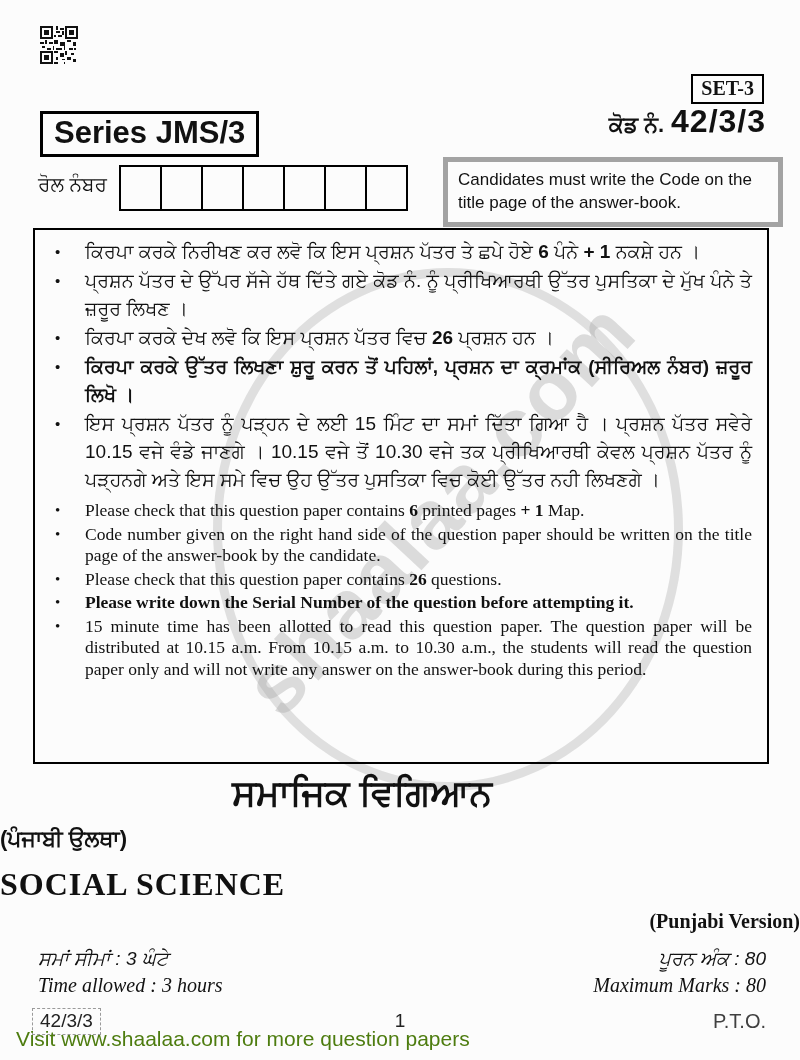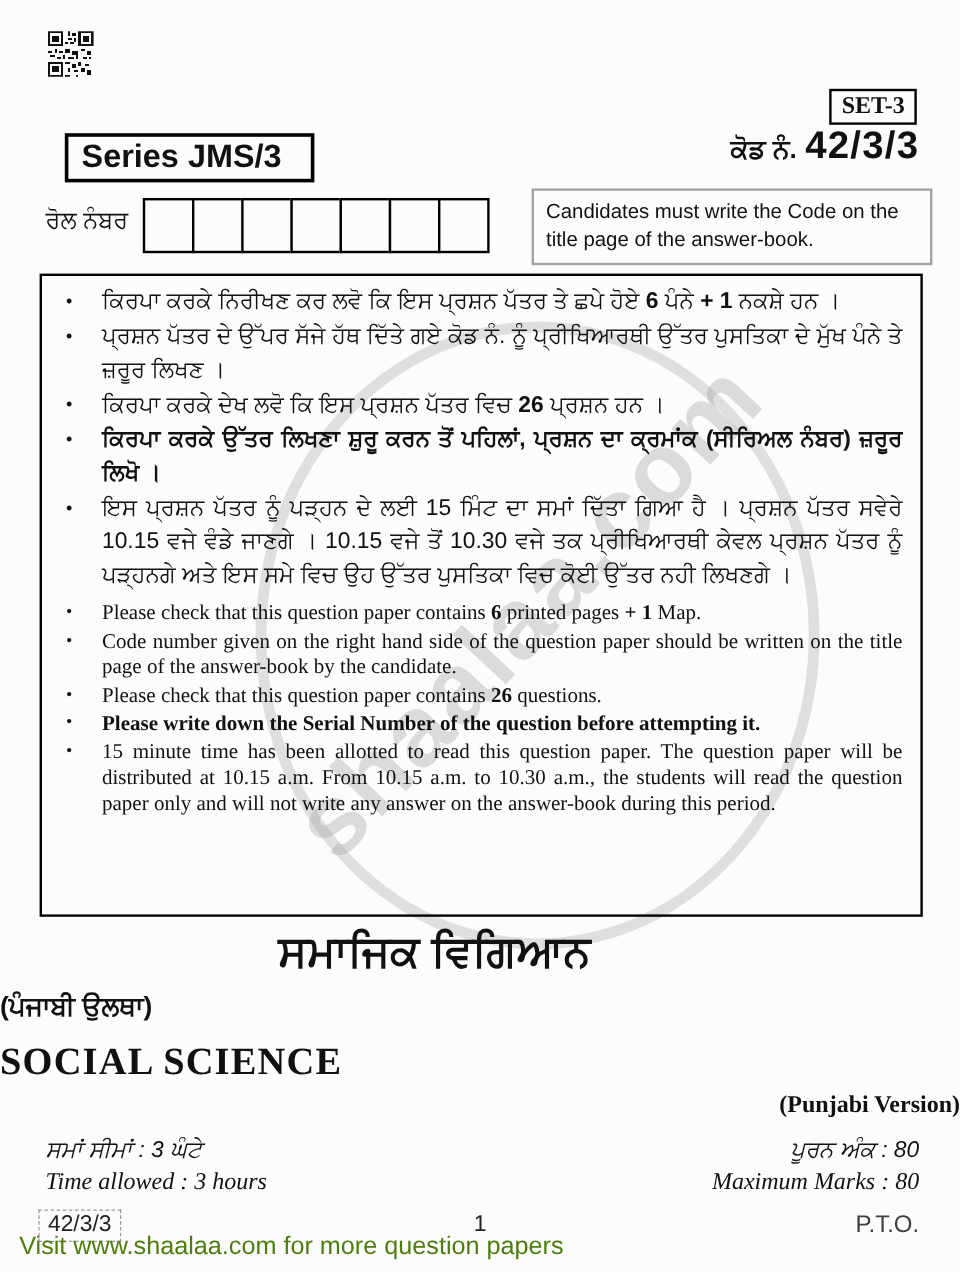--- a/index.html
+++ b/index.html
@@ -22,38 +22,38 @@
     transform:rotate(-47deg);letter-spacing:2px;
   }
   
   .qr{position:absolute;left:40px;top:26px;width:38px;height:38px;}
   .set-badge{
     position:absolute;right:36px;top:74px;border:2px solid #000;
     padding:1px 8px 2px 8px;font-weight:bold;font-size:20px;
     font-family:"Liberation Serif", serif;background:#fcfcfc;
   }
   .series-box{
-    position:absolute;left:54px;top:111px;border:3px solid #000;
-    padding:1px 24px 3px 11px;font-family:"Liberation Sans", sans-serif;
-    font-weight:bold;font-size:27px;
+    position:absolute;left:40px;top:111px;border:3px solid #000;
+    padding:1px 11px 3px 11px;font-family:"Liberation Sans", sans-serif;
+    font-weight:bold;font-size:31px;
   }
   .code-line{
     position:absolute;right:34px;top:103px;display:flex;align-items:baseline;gap:7px;
   }
   .code-label{font-size:22px;font-weight:bold;font-family:"Liberation Sans", sans-serif;}
   .code-value{font-size:32px;font-weight:bold;font-family:"Liberation Sans", sans-serif;letter-spacing:1px;}
   .roll-label{
     position:absolute;left:38px;top:173px;font-size:20px;
     font-family:"Liberation Sans", sans-serif;
   }
   .roll-boxes{position:absolute;left:119px;top:165px;display:flex;}
   .roll-box{width:39px;height:42px;border:2px solid #000;margin-left:-2px;background:#fcfcfc;}
   .roll-box:first-child{margin-left:0;}
   .cand-box{
-    position:absolute;left:443px;top:157px;width:310px;border:2px solid #a3a3a3;
+    position:absolute;left:443px;top:157px;width:310px;border:5px solid #a3a3a3;
     padding:6px 10px 7px 10px;font-family:"Liberation Sans", sans-serif;
     font-size:17px;line-height:1.38;background:#fcfcfc;
   }
   
   .instr-box{
     position:absolute;left:33px;top:228px;width:703px;height:518px;
     border:2px solid #000;padding:8px 15px 6px 14px;overflow:hidden;background:transparent;
   }
   ul.instr{list-style:none;margin:0;padding:0;}
   ul.instr li{display:flex;margin:0 0 1px 0;}

